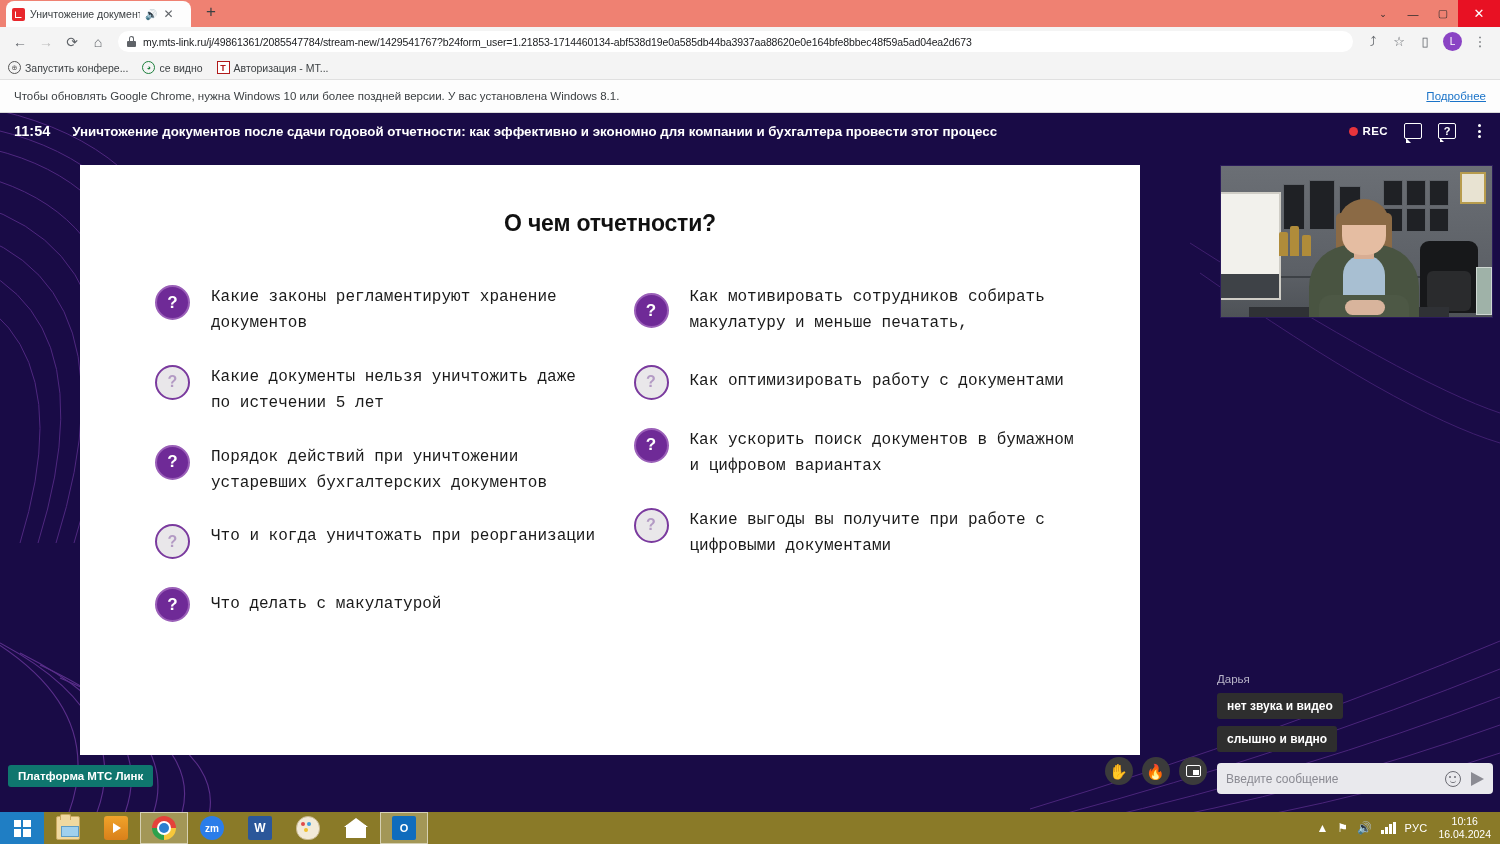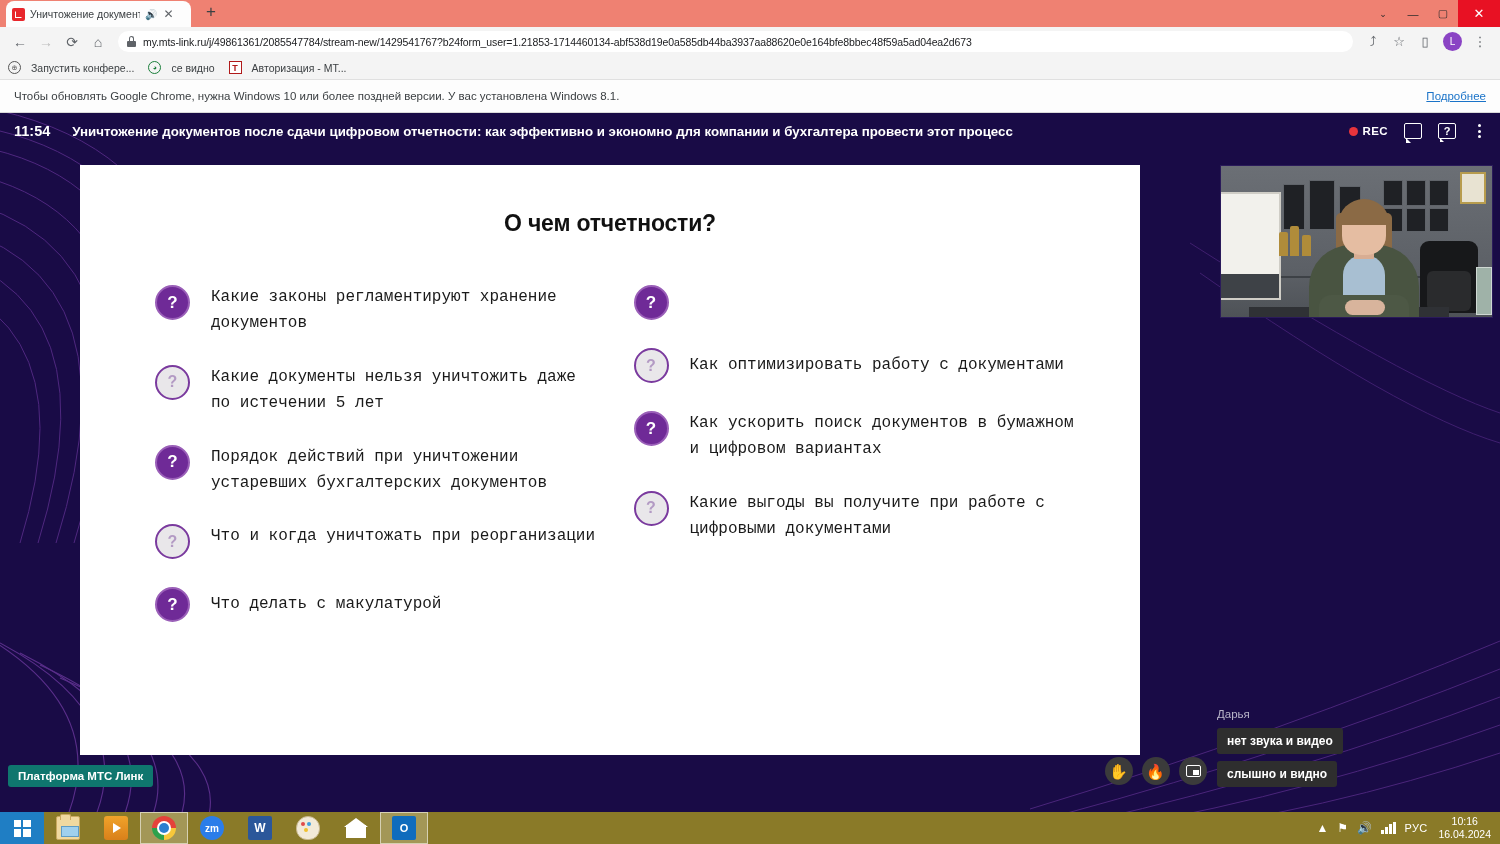--- a/index.html
+++ b/index.html
@@ -96,21 +96,21 @@
     width: 19px; height: 19px; border-radius: 50%; background: #8a43c4;
     color: #fff; font-size: 10px; display: flex; align-items: center;
     justify-content: center; margin: 0 4px; flex: 0 0 auto; cursor: pointer;
   }
 
   .bookmarks-bar {
     position: absolute; left: 0; top: 56px; width: 1500px; height: 24px;
     background: #f4f4f4; display: flex; align-items: center; padding: 0 8px;
     gap: 14px; border-bottom: 1px solid #e0e0e0;
   }
-  .bm { display: flex; align-items: flex-end; gap: 10px; cursor: pointer; }
+  .bm { display: flex; align-items: flex-end; gap: 4px; cursor: pointer; }
   .bm-label { font-size: 10.5px; color: #3c4043; white-space: nowrap; }
   .bm-ic {
     width: 13px; height: 13px; flex: 0 0 auto; display: flex;
     align-items: center; justify-content: center; font-size: 10px;
   }
   .bm-ic.globe { border: 1.3px solid #555; border-radius: 50%; color:#555; font-size:7px;}
   .bm-ic.clock { border: 1.3px solid #1b7f3b; border-radius: 50%; color:#1b7f3b; font-size:7px;}
   .bm-ic.red { background: #fff; border: 1.2px solid #b01a1a; color: #b01a1a; font-size: 9px; font-weight: bold; }
 
   .infobar {
@@ -516,21 +516,21 @@
         <path d="M1500 528 Q 1280 620 1030 696"></path>
       </g>
       <g fill="none" stroke="#6d37a0" stroke-width="1" opacity="0.45">
         <path d="M1200 160 Q 1400 300 1500 330"></path>
         <path d="M1190 130 Q 1410 270 1500 300"></path>
       </g>
     </svg>
 
     <div class="wb-topbar">
       <span class="wb-clock">11:54</span>
-      <span class="wb-title">Уничтожение документов после сдачи цифровом отчетности: как эффективно и экономно для компании и бухгалтера провести этот процесс</span>
+      <span class="wb-title">Уничтожение документов после сдачи годовой отчетности: как эффективно и экономно для компании и бухгалтера провести этот процесс</span>
       <span class="wb-top-right">
         <span class="rec-chip">
           <span class="rec-dot"></span>
           <span class="rec-label">REC</span>
         </span>
         <span class="top-ic chat"></span>
         <span class="top-ic help">?</span>
         <span class="top-ic kebab">
             <i></i>
             <i></i>
@@ -580,20 +580,21 @@
             <span class="b-text">Что делать с макулатурой</span>
           </div>
         </div>
 
         <div class="bcol">
           <div class="bullet v-center">
             <span class="b-icon-wrap">
               <span class="b-icon solid">?</span>
               <span class="b-underline"></span>
             </span>
+            <span class="b-text">Как мотивировать сотрудников собирать макулатуру и меньше печатать,</span>
           </div>
           <div class="bullet v-center">
             <span class="b-icon-wrap">
               <span class="b-icon light">?</span>
               <span class="b-underline"></span>
             </span>
             <span class="b-text">Как оптимизировать работу с документами</span>
           </div>
           <div class="bullet">
             <span class="b-icon-wrap">
@@ -648,20 +649,25 @@
         <span class="wc-hair"></span>
         <span class="wc-arms"></span>
         <span class="wc-hands"></span>
       </span>
     </div>
 
     <div class="chat-panel">
       <div class="chat-author">Дарья</div>
       <div><span class="chat-msg">нет звука и видео</span></div>
       <div><span class="chat-msg">слышно и видно</span></div>
+      <div class="chat-inputrow">
+        <input class="chat-input" placeholder="Введите сообщение" style="">
+        <span class="smiley"></span>
+        <span class="send-ic"></span>
+      </div>
     </div>
 
     <div class="bottom-ctrls">
       <span class="round-btn">
           <span class="ic-hand">✋</span>
         </span>
       <span class="round-btn">
           <span class="ic-flame">🔥</span>
         </span>
       <span class="round-btn">

